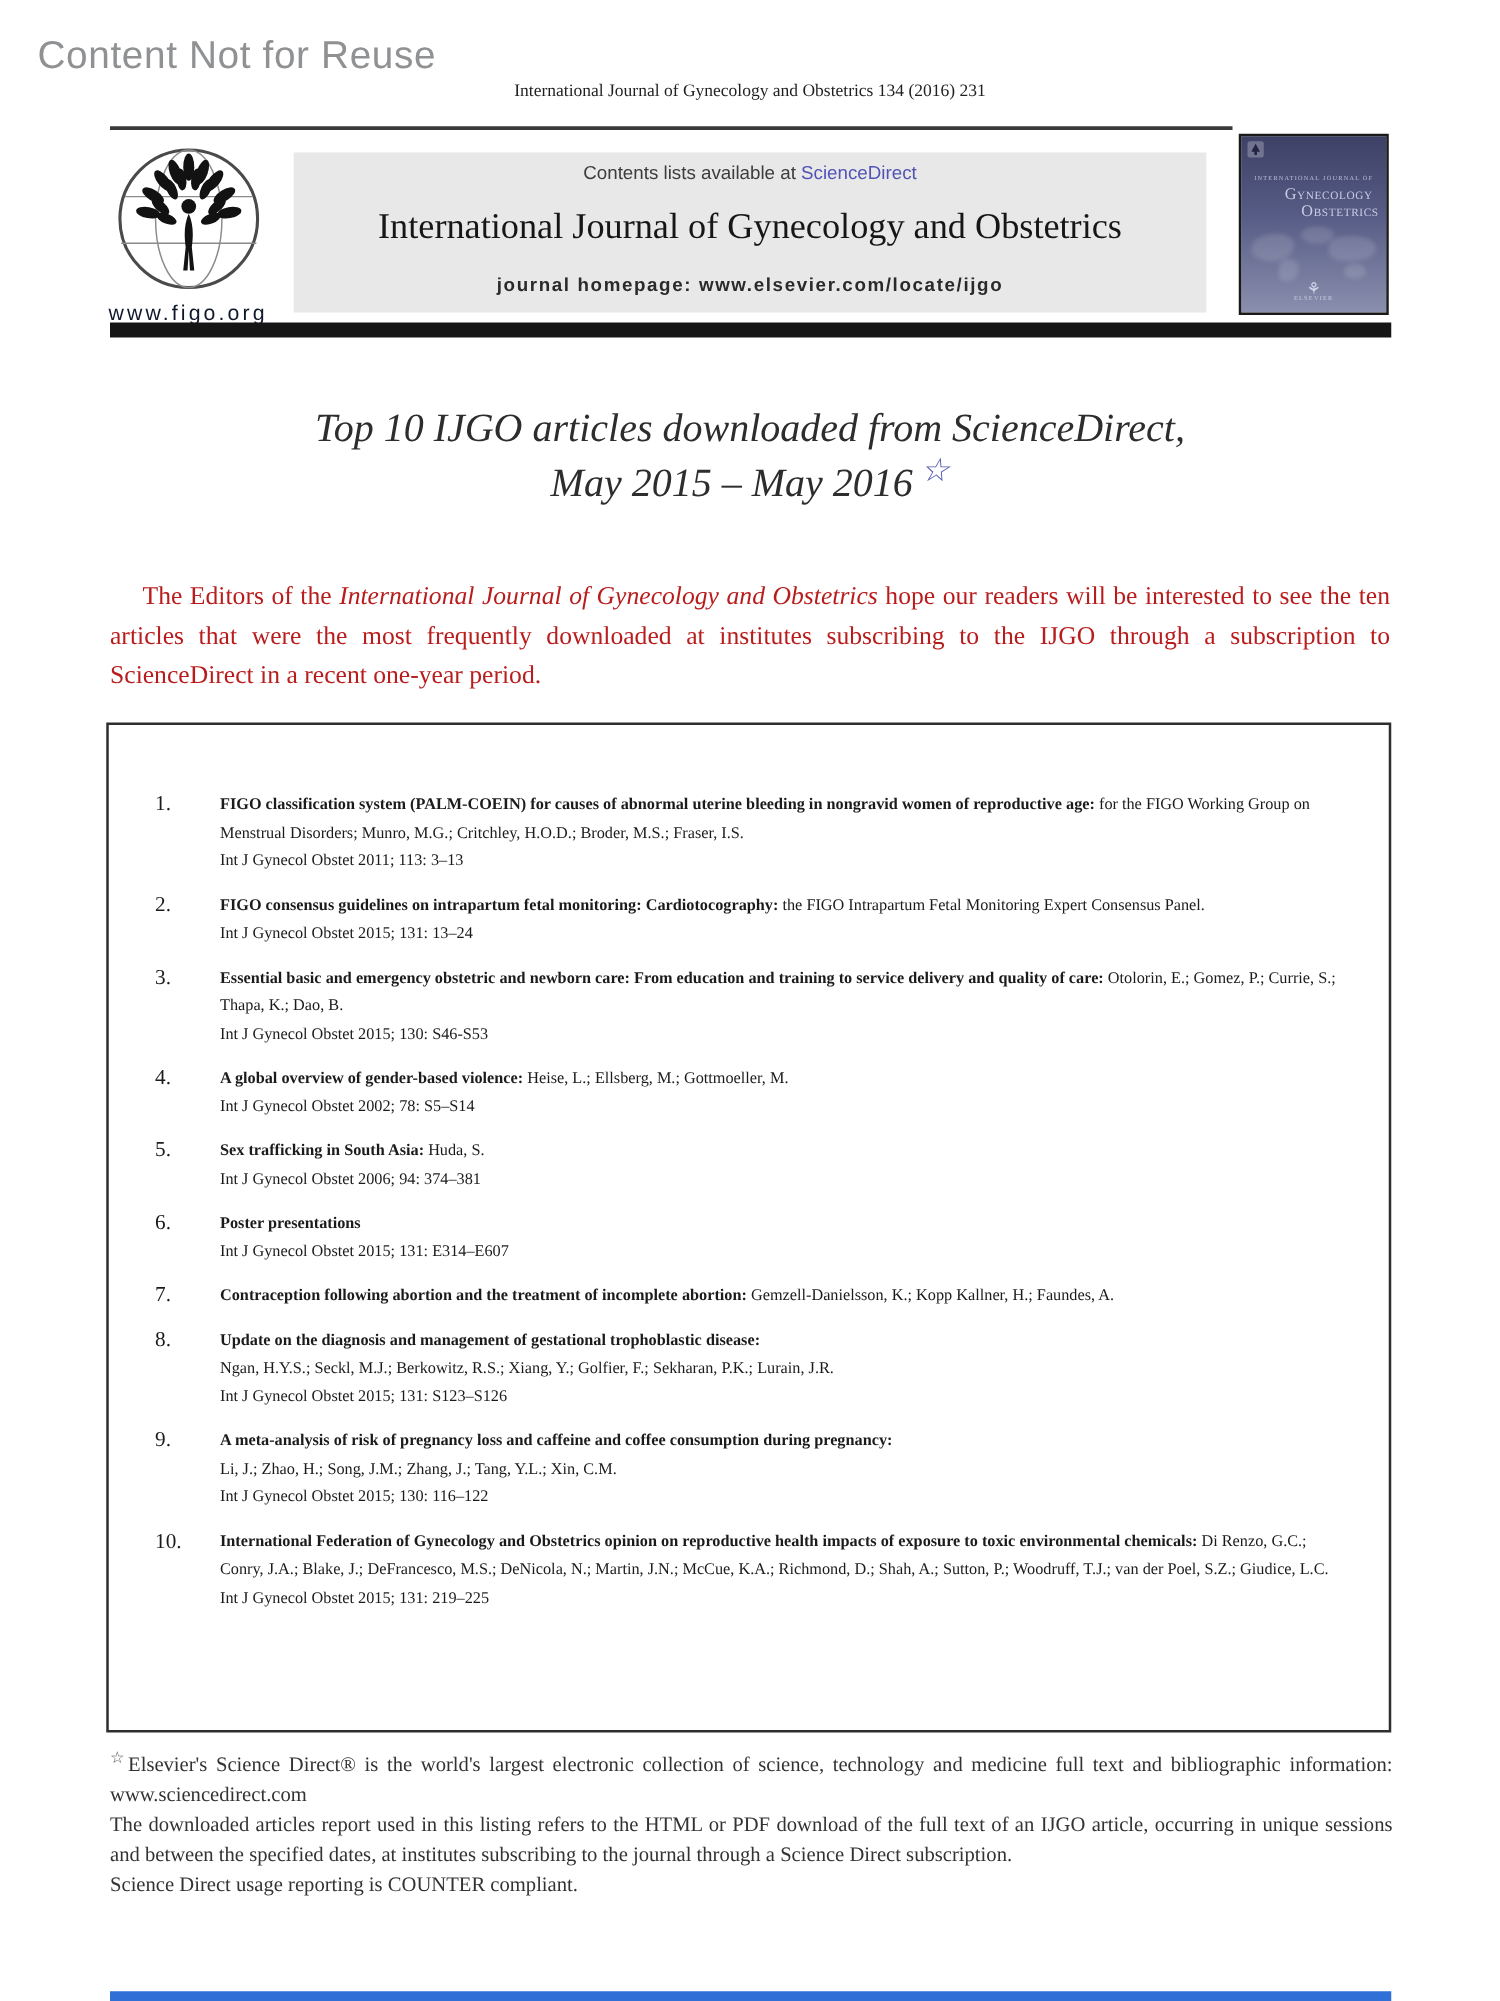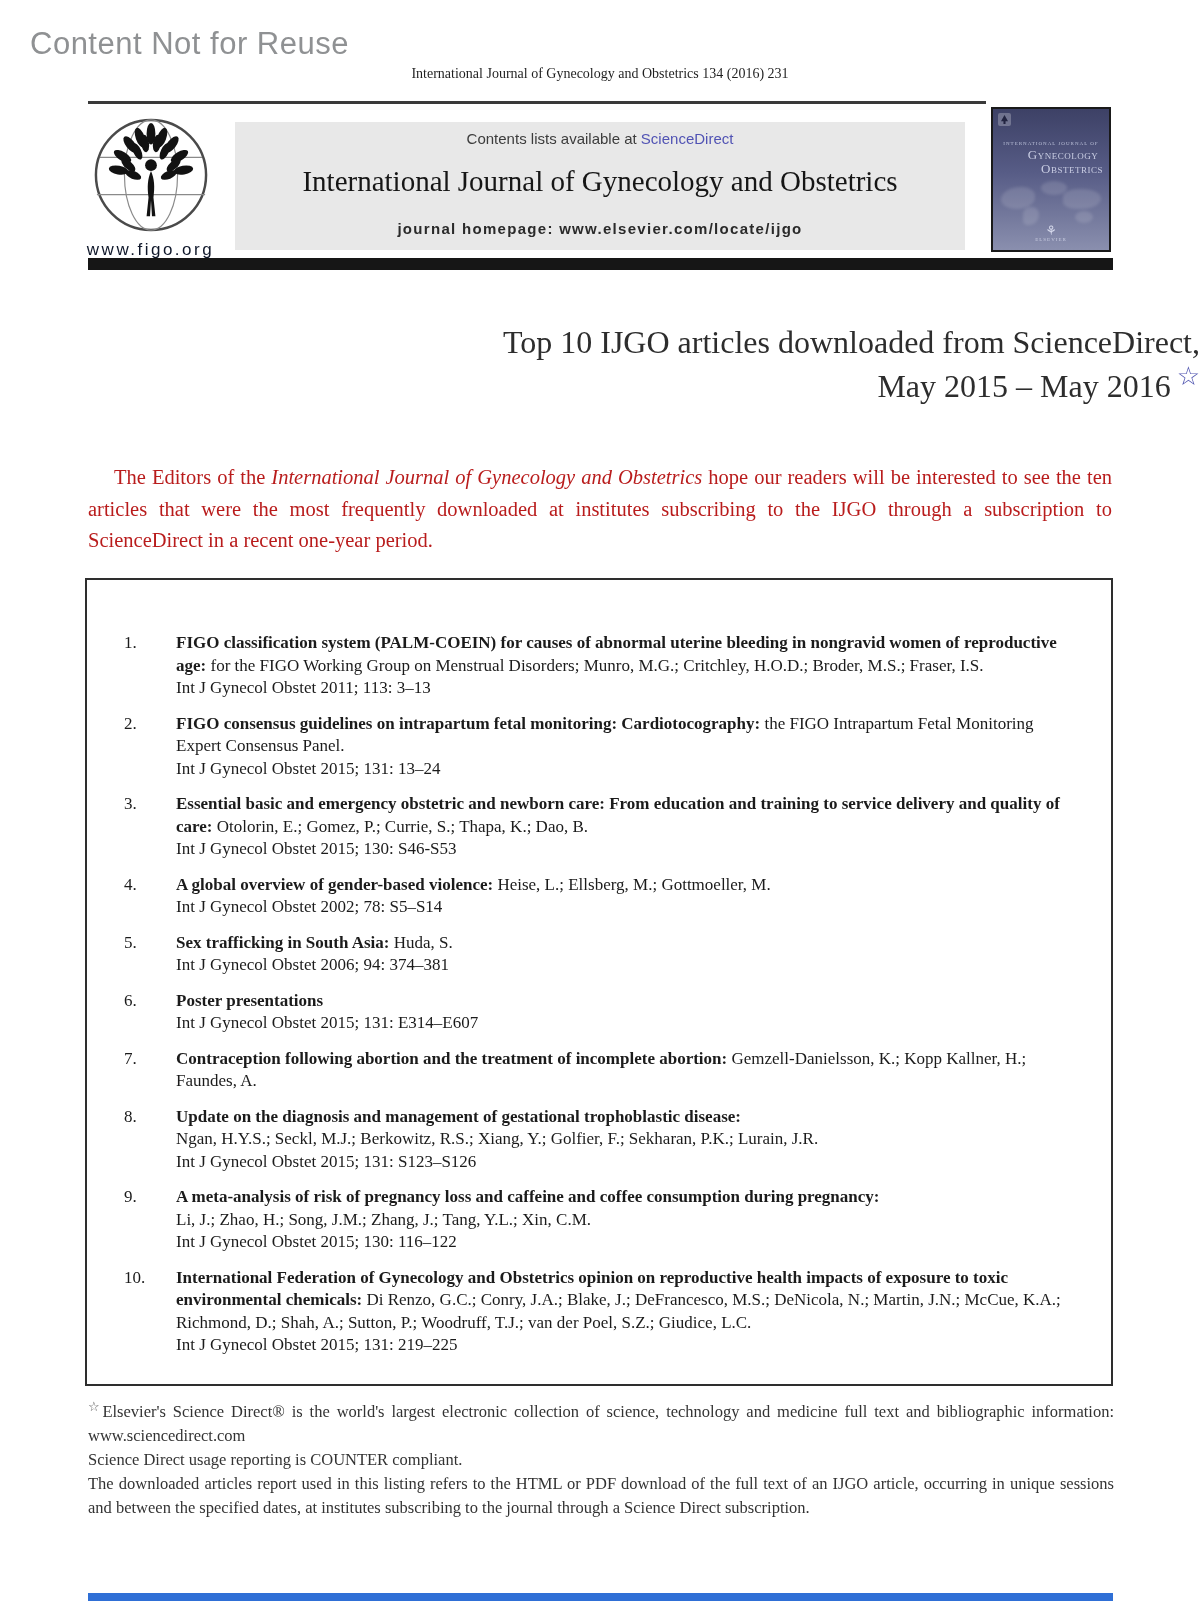--- a/index.html
+++ b/index.html
@@ -46,36 +46,36 @@
   .blob3{left:70px;top:80px;width:38px;height:20px;border-radius:45% 55% 60% 40%;}
   .blob4{left:30px;top:98px;width:16px;height:18px;border-radius:50% 50% 70% 30%;}
   .blob5{left:82px;top:102px;width:18px;height:12px;border-radius:50%;}
   .cover-elsevier{position:absolute;bottom:8px;left:0;width:100%;text-align:center;color:rgba(235,238,252,0.8);}
   .cover-elsevier .tree{font-size:13px;line-height:12px;}
   .cover-elsevier .els-name{font-size:5px;letter-spacing:1px;color:rgba(235,238,252,0.65);}
 
   .black-bar{position:absolute;left:88px;top:258px;width:1025px;height:12px;background:#161616;}
 
   
-  .article-title{position:absolute;top:320px;left:0;width:100%;text-align:right;
-                 font-size:32px;line-height:44px;color:#2d2d2d;}
+  .article-title{position:absolute;top:320px;left:0;width:100%;text-align:center;
+                 font-size:32px;line-height:44px;color:#2d2d2d;font-style:italic;}
   .title-star{color:#5459b2;font-size:26px;position:relative;top:-12px;margin-left:6px;}
 
   
   .intro{position:absolute;left:88px;top:462px;width:1024px;font-size:20.5px;line-height:31.5px;
          color:#b91c1c;text-align:justify;text-indent:26px;}
   .intro .it{font-style:italic;}
 
   
   .list-box{position:absolute;left:85px;top:578px;width:1028px;height:808px;
             border:2px solid #2e2e2e;box-sizing:border-box;padding-top:52px;overflow:hidden;}
   .article-item{display:flex;margin-bottom:13px;}
   .article-item .num{flex:0 0 89px;padding-left:37px;box-sizing:border-box;
                      font-size:17px;line-height:22.5px;color:#1b1b1b;}
-  .article-item .txt{flex:0 0 896px;font-size:17px;line-height:22.5px;color:#1b1b1b;}
+  .article-item .txt{flex:0 0 896px;font-size:13px;line-height:22.5px;color:#1b1b1b;}
   .article-item .t{font-weight:700;}
   .article-item .t.block{display:block;}
 
   
   .footnotes{position:absolute;left:88px;top:1400px;width:1026px;font-size:16.5px;
              line-height:24px;color:#333;text-align:justify;}
   .fn-star{font-size:13px;vertical-align:super;line-height:0;color:#555;}
 
   .bottom-bar{position:absolute;left:88px;top:1593px;width:1025px;height:8px;background:#2f6fd6;}
 </style>
@@ -222,19 +222,19 @@
     <div class="article-item">
       <div class="num">10.</div>
       <div class="txt"><span class="t">International Federation of Gynecology and Obstetrics opinion on reproductive health impacts of exposure to toxic environmental chemicals:</span><span class="r">  Di Renzo, G.C.; Conry, J.A.; Blake, J.; DeFrancesco, M.S.; DeNicola, N.; Martin, J.N.; McCue, K.A.; Richmond, D.; Shah, A.; Sutton, P.; Woodruff, T.J.; van der Poel, S.Z.; Giudice, L.C.</span>
         <div class="c">Int J Gynecol Obstet 2015; 131: 219–225</div>
       </div>
     </div>
   </div>
 
   <div class="footnotes">
     <div><span class="fn-star">☆</span><span>Elsevier's Science Direct® is the world's largest electronic collection of science, technology and medicine full text and bibliographic information: www.sciencedirect.com</span></div>
+    <div>The downloaded articles report used in this listing refers to the HTML or PDF download of the full text of an IJGO article, occurring in unique sessions and between the specified dates, at institutes subscribing to the journal through a Science Direct subscription.</div>
     <div>Science Direct usage reporting is COUNTER compliant.</div>
-    <div>The downloaded articles report used in this listing refers to the HTML or PDF download of the full text of an IJGO article, occurring in unique sessions and between the specified dates, at institutes subscribing to the journal through a Science Direct subscription.</div>
   </div>
 
   <div class="bottom-bar"></div>
 
 </div>
 
 </body></html>

